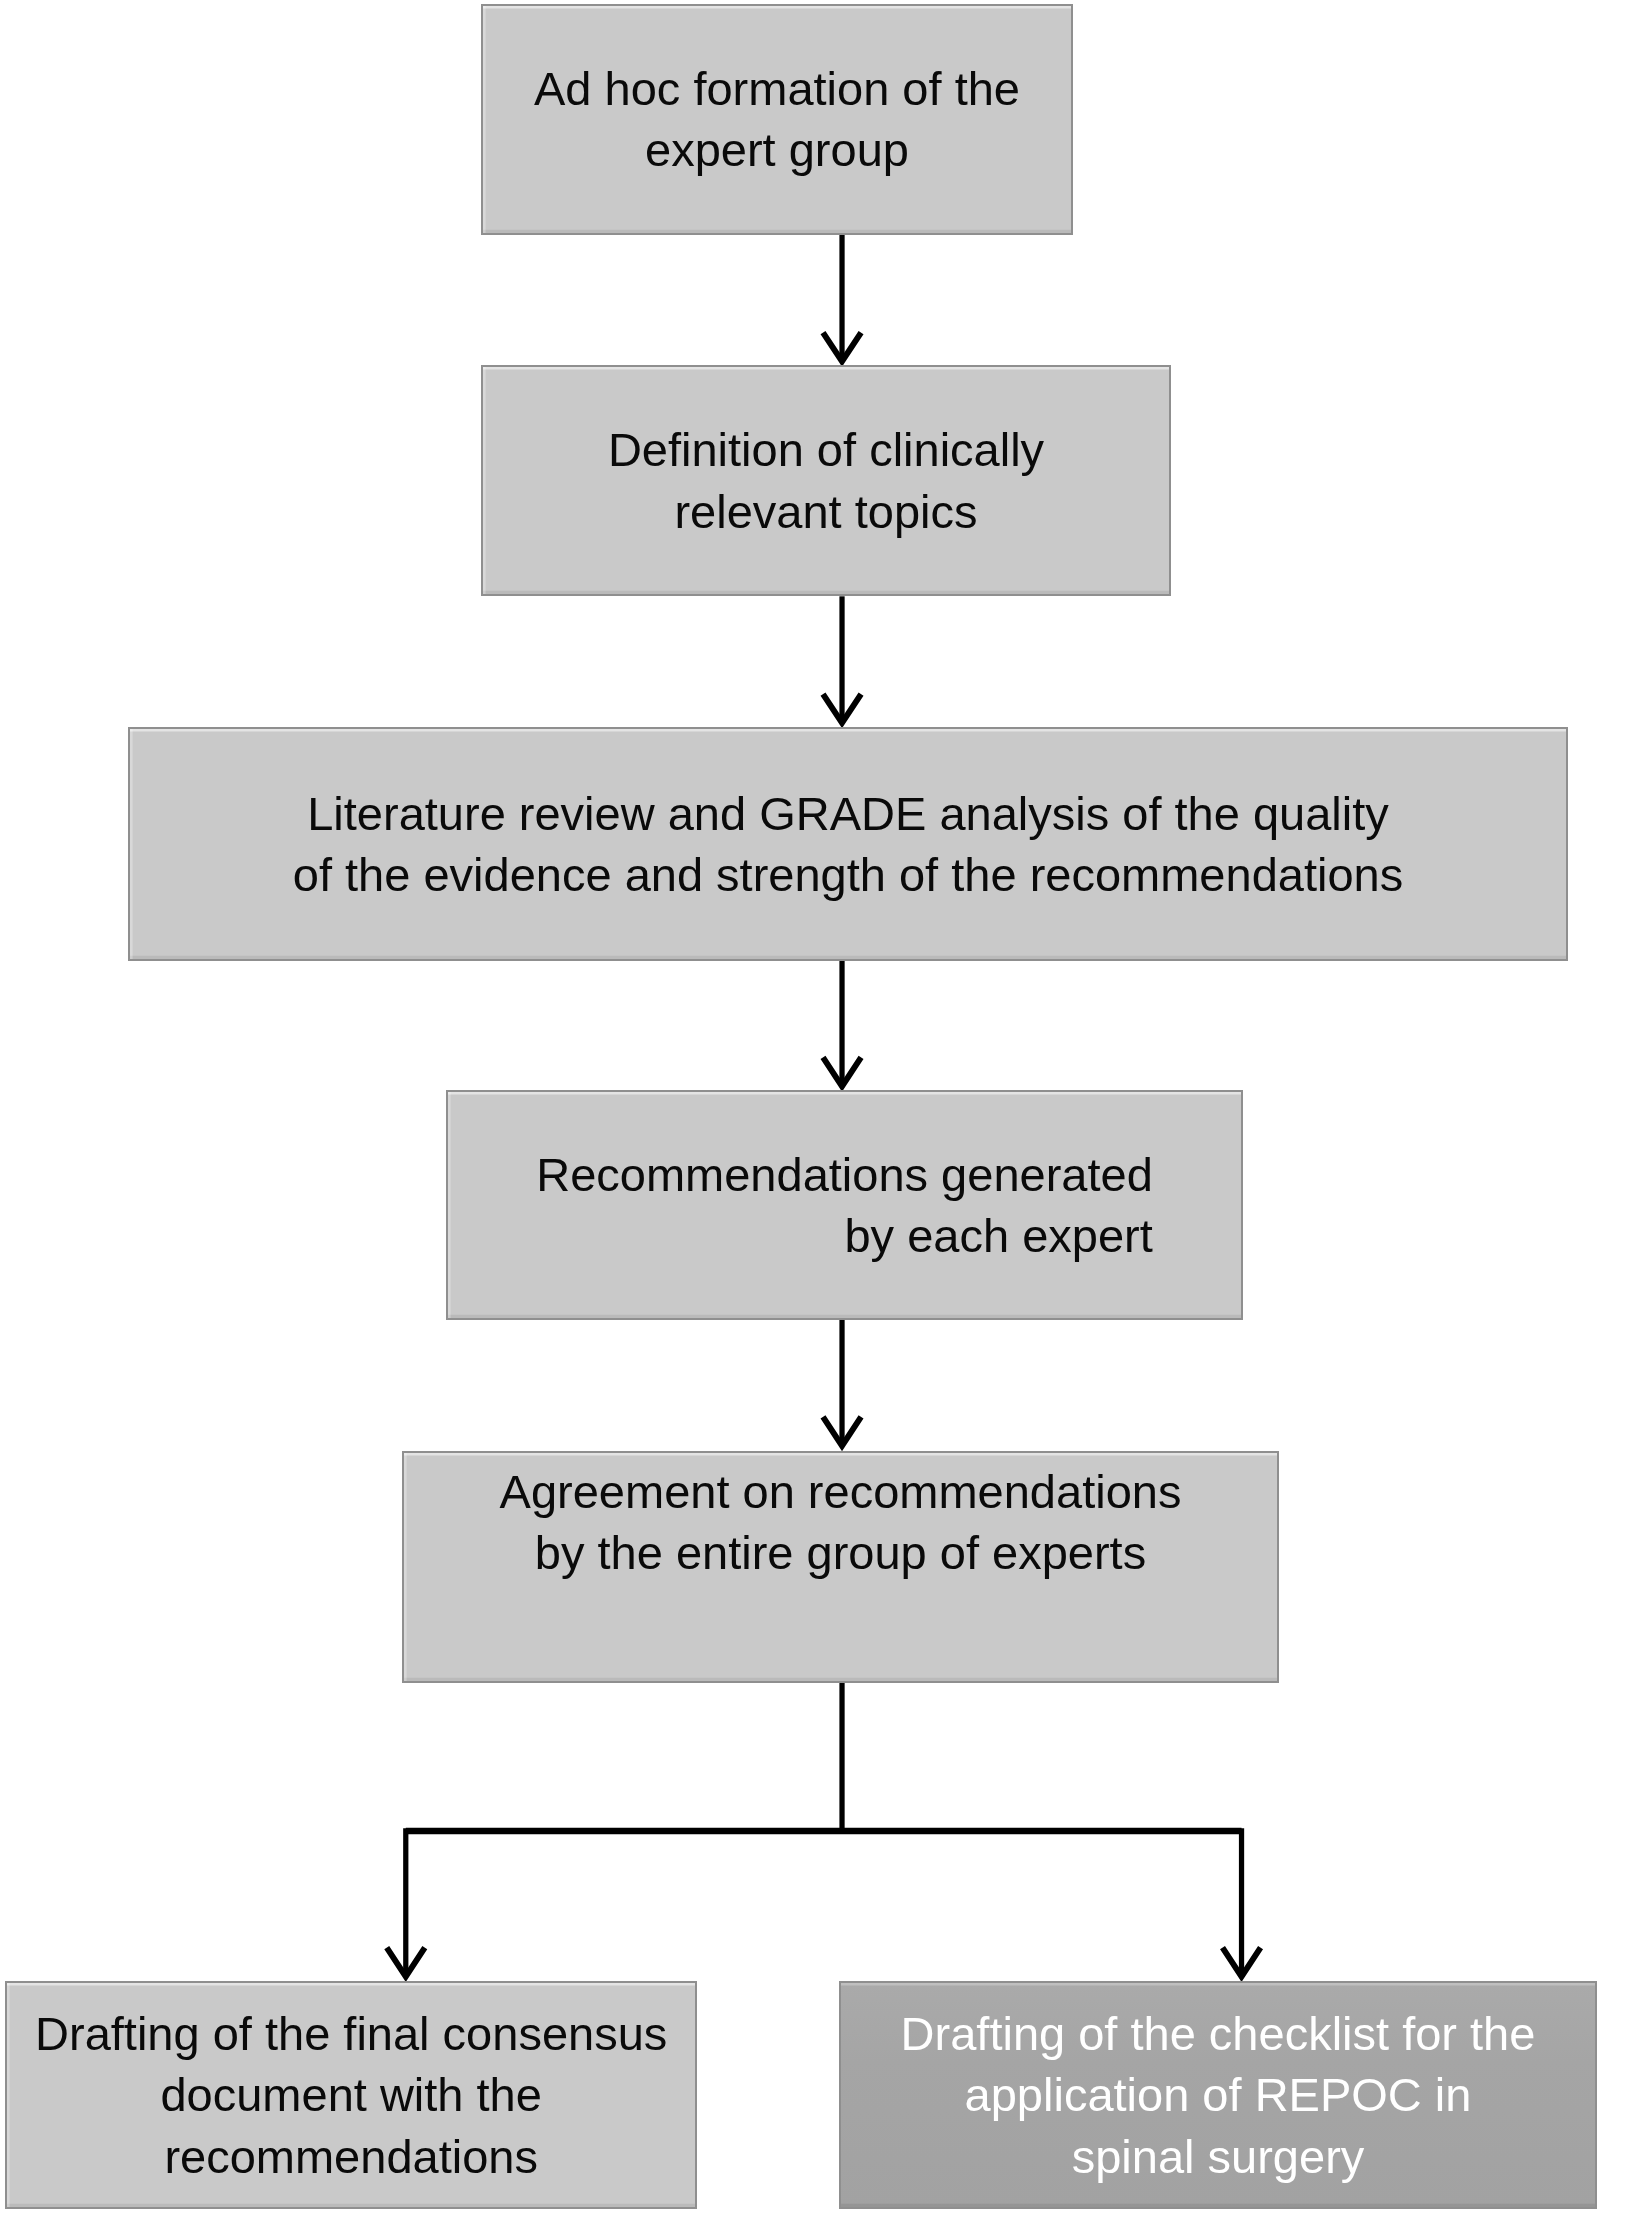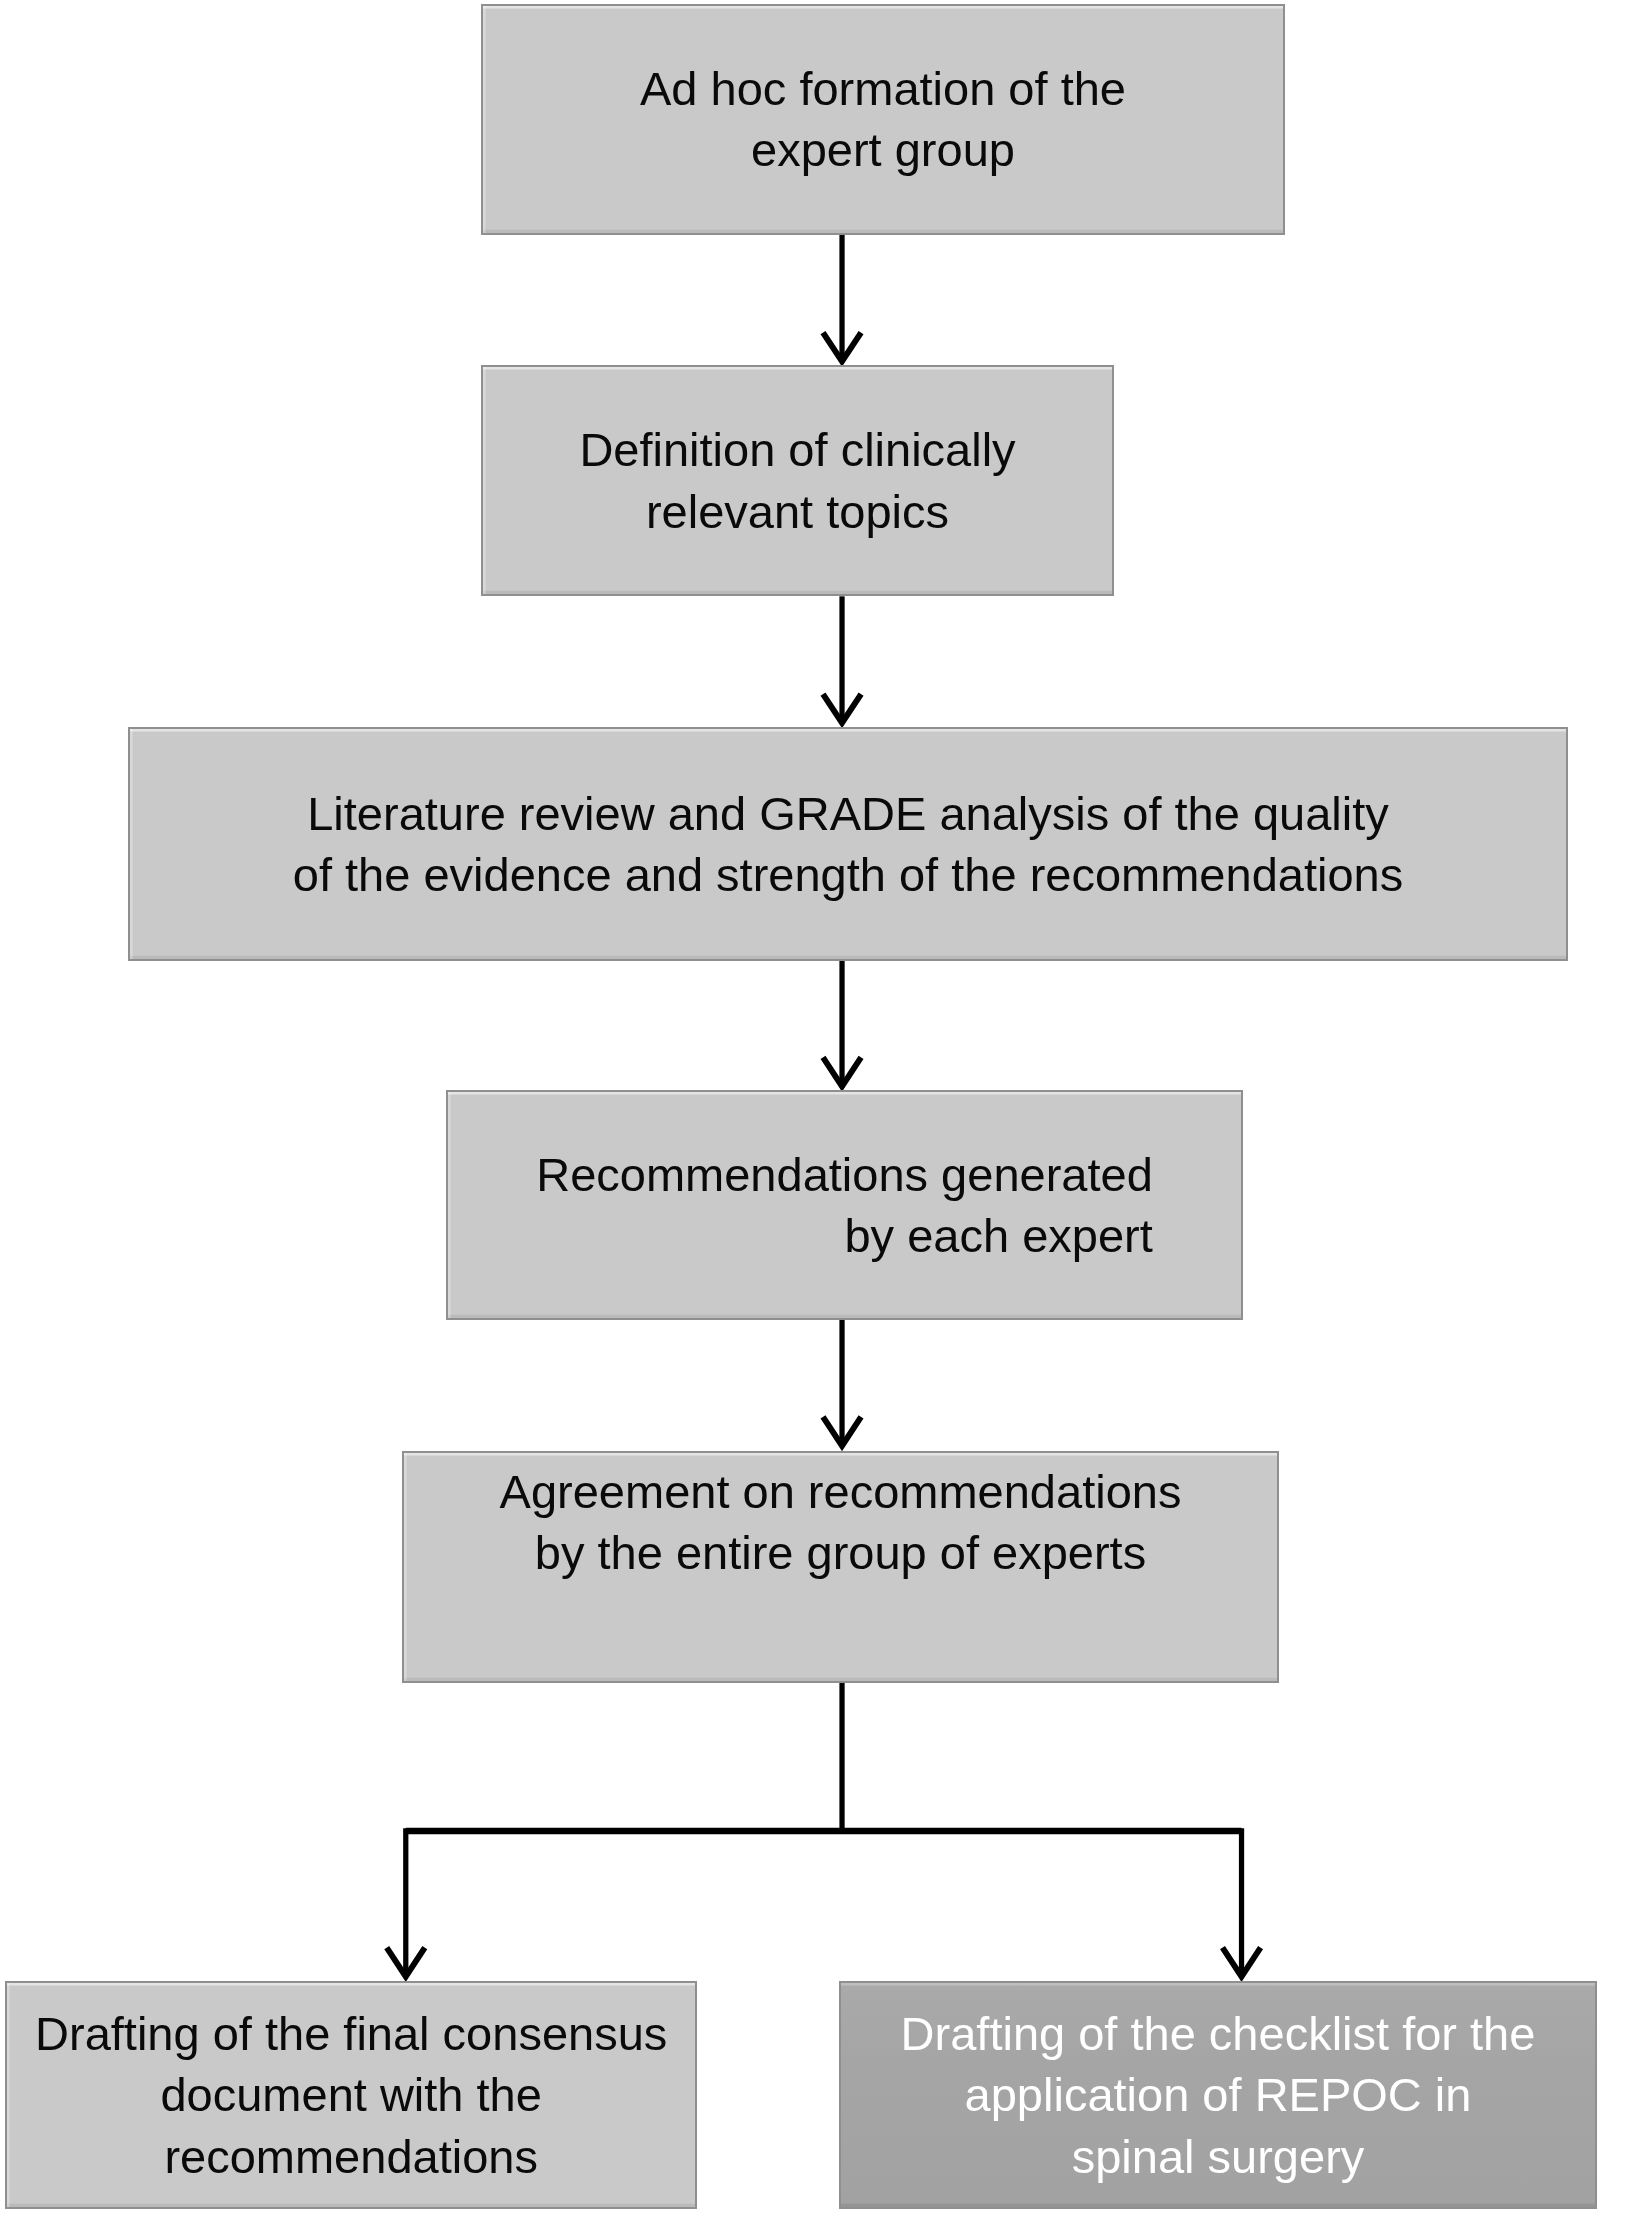--- a/index.html
+++ b/index.html
@@ -40,22 +40,22 @@
     padding: 6.6px 13px;
   }
   .node.dark {
     background: linear-gradient(180deg, #aaaaaa 0%, var(--box_fill_dark) 35%, #a2a2a2 100%);
     color: var(--text_light);
     box-shadow:
       inset 0 2.6px 0 rgba(255,255,255,0.25),
       inset 0 -3.3px 0 rgba(0,0,0,0.08);
   }
   
-  #n1 { left: 481px;  top: 3.9px;    width: 804px; height: 231px; }
-  #n2 { left: 481px;  top: 365px;  width: 633px; height: 231px; }
+  #n1 { left: 481px;  top: 3.9px;    width: 592px; height: 231px; }
+  #n2 { left: 481px;  top: 365px;  width: 690px; height: 231px; }
   #n3 { left: 128px;  top: 727px; width: 1440px; height: 234px; }
   #n4 { left: 446px;  top: 1090px; width: 797px; height: 230px; text-align: right; }
   #n5 { left: 402px;  top: 1451px; width: 877px; height: 232px;
         align-items: flex-start; padding-top: 8px; }
   #n6 { left: 5.2px;    top: 1981px; width: 692px; height: 228px; }
   #n7 { left: 839px; top: 1981px; width: 758px; height: 228px; }
 
   .arrows {
     position: absolute;
     left: 0; top: 0;

